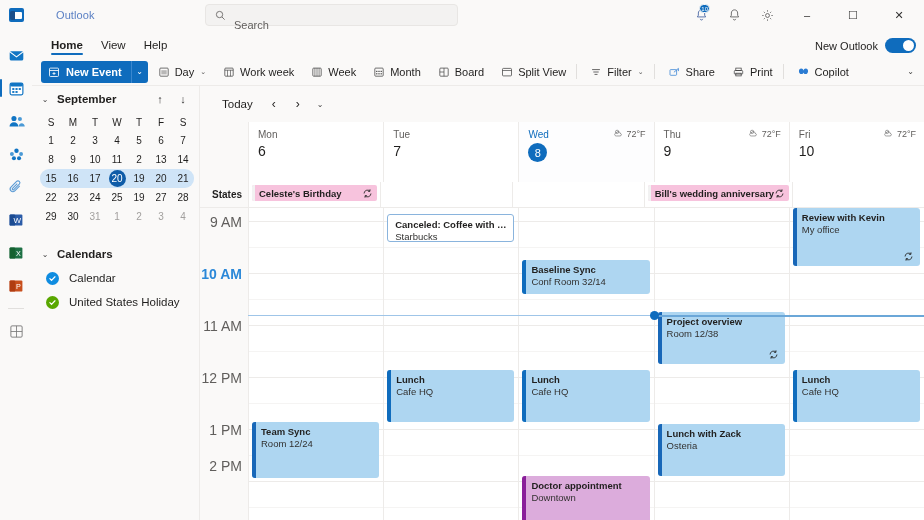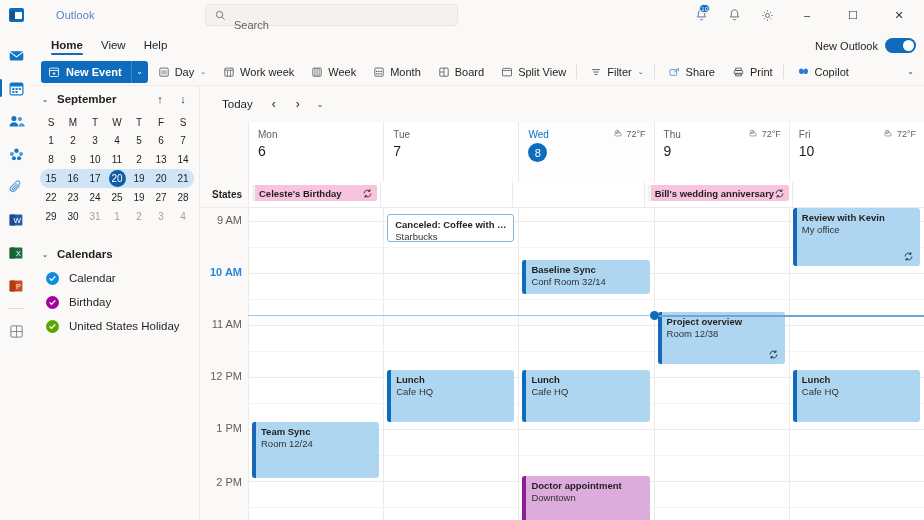--- a/index.html
+++ b/index.html
@@ -220,21 +220,21 @@
   .ad-chip .rec { margin-left:auto; font-size:9px; flex:none; }
 
   
   .gridwrap {
     position:absolute; left:200px; top:208px; width:724px; height:312px;
     overflow:hidden; background:#fff;
   }
   .gridrow { display:flex; height:312px; }
   .timegutter { width:48px; flex:none; background:#faf9f8; position:relative; }
   .tlabel {
-    position:absolute; right:6px; font-size:11px; color:#605e5c; text-align:center;
+    position:absolute; right:6px; font-size:14px; color:#605e5c; text-align:center;
     transform:translateY(-7px);
   }
   .tlabel.now { color:#2b88d8; font-weight:bold; }
   .daycols { flex:1; display:flex; position:relative; }
   .daycol { flex:1; border-left:1px solid #edebe9; position:relative; }
   .hline { position:absolute; left:0; right:0; height:1px; background:#edebe9; }
   .halfline { position:absolute; left:0; right:0; height:1px; background:#f5f4f3; }
 
   
   .ev {
@@ -563,28 +563,20 @@
     <div id="cal-list">
         <div class="cal-item">
           <span class="cal-dot" style="background: rgb(15, 140, 224);">
             <svg width="9" height="9" viewBox="0 0 12 12">
               <path d="M2.5 6.2l2.2 2.3 4.6-4.8" fill="none" stroke="#fff" stroke-width="1.6" stroke-linecap="round"></path>
             </svg>
           </span>
           <span>Calendar</span>
         </div>
         <div class="cal-item">
-          <span class="cal-dot" style="background: rgb(164, 0, 156);">
-            <svg width="9" height="9" viewBox="0 0 12 12">
-              <path d="M2.5 6.2l2.2 2.3 4.6-4.8" fill="none" stroke="#fff" stroke-width="1.6" stroke-linecap="round"></path>
-            </svg>
-          </span>
-          <span>Birthday</span>
-        </div>
-        <div class="cal-item">
           <span class="cal-dot" style="background: rgb(89, 167, 0);">
             <svg width="9" height="9" viewBox="0 0 12 12">
               <path d="M2.5 6.2l2.2 2.3 4.6-4.8" fill="none" stroke="#fff" stroke-width="1.6" stroke-linecap="round"></path>
             </svg>
           </span>
           <span>United States Holiday</span>
         </div>
       </div>
   </div>
 
@@ -678,21 +670,21 @@
     </div>
 
   <div class="gridwrap">
     <div class="gridrow">
       <div class="timegutter" id="timegutter">
           <div class="tlabel" style="top: 13px;">9 AM</div>
           <div class="tlabel now" style="top: 65px;">10 AM</div>
           <div class="tlabel" style="top: 117px;">11 AM</div>
           <div class="tlabel" style="top: 169px;">12 PM</div>
           <div class="tlabel" style="top: 221px;">1 PM</div>
-          <div class="tlabel" style="top: 275px;">2 PM</div>
+          <div class="tlabel" style="top: 257px;">2 PM</div>
         </div>
       <div class="daycols" id="daycols">
           <div class="daycol">
             <div class="hline" style="top: 13px;"></div>
             <div class="halfline" style="top: 39px;"></div>
             <div class="hline" style="top: 65px;"></div>
             <div class="halfline" style="top: 91px;"></div>
             <div class="hline" style="top: 117px;"></div>
             <div class="halfline" style="top: 143px;"></div>
             <div class="hline" style="top: 169px;"></div>
@@ -776,20 +768,25 @@
               <span class="bar" style="background: rgb(24, 103, 184);"></span>
               <div class="t">Project overview</div>
               <div class="s">Room 12/38</div>
               <span class="rec">
                 <svg width="11" height="11" viewBox="0 0 16 16">
                   <path d="M3 8a5 5 0 0 1 8.6-3.4M13 8a5 5 0 0 1-8.6 3.4" fill="none" stroke="#201f1e" stroke-width="1.2"></path>
                   <path d="M11.6 1.9v2.9h-2.9M4.4 14.1v-2.9h2.9" fill="none" stroke="#201f1e" stroke-width="1.2"></path>
                 </svg>
               </span>
             </div>
+            <div class="ev" style="top: 216px; height: 52px; left: 3px; right: 4px; background: rgb(174, 214, 241);">
+              <span class="bar" style="background: rgb(24, 103, 184);"></span>
+              <div class="t">Lunch with Zack</div>
+              <div class="s">Osteria</div>
+            </div>
           </div>
           <div class="daycol">
             <div class="hline" style="top: 13px;"></div>
             <div class="halfline" style="top: 39px;"></div>
             <div class="hline" style="top: 65px;"></div>
             <div class="halfline" style="top: 91px;"></div>
             <div class="hline" style="top: 117px;"></div>
             <div class="halfline" style="top: 143px;"></div>
             <div class="hline" style="top: 169px;"></div>
             <div class="halfline" style="top: 195px;"></div>

